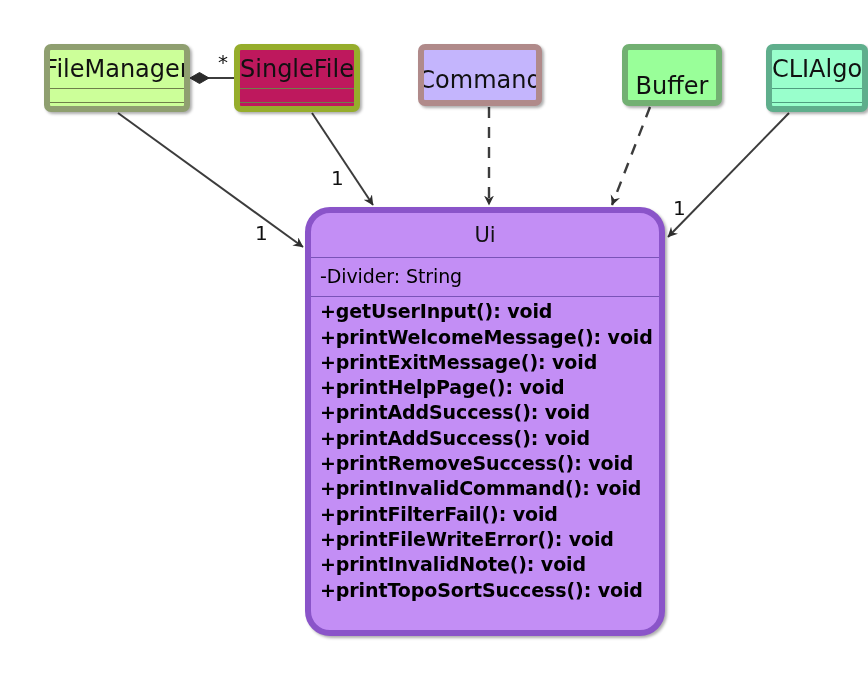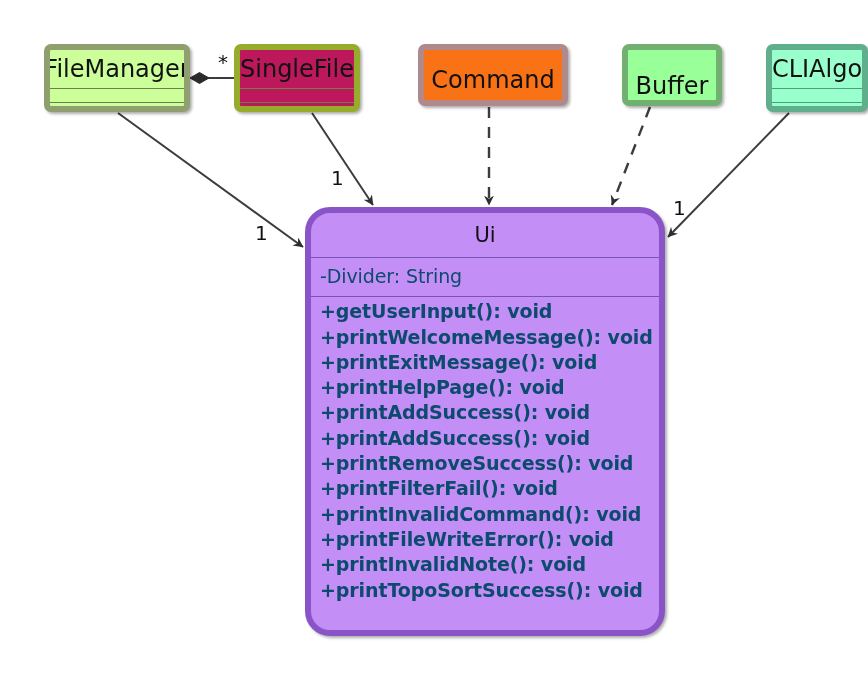--- a/index.html
+++ b/index.html
@@ -67,22 +67,22 @@
 
   #box-singlefile {
     left: 234px; top: 44px; width: 126px; height: 68px;
     background: #be185d;
     border-color: #96ad2c;
   }
   #box-singlefile .uml-title { height: 38px; }
   #box-singlefile .compartment { height: 14px; }
 
   #box-command {
-    left: 418px; top: 44px; width: 150px; height: 62px;
-    background: #f97316;
+    left: 418px; top: 44px; width: 124px; height: 62px;
+    background: #c4b5fd;
     border-color: #b08a8a;
   }
   #box-command .uml-title { height: 60px; }
 
   #box-buffer {
     left: 622px; top: 44px; width: 100px; height: 62px;
     background: #99ff99;
     border-color: #72b072;
   }
   #box-buffer .uml-title { height: 72px; }
@@ -112,21 +112,21 @@
   }
   #methods-ui {
     box-sizing: border-box;
     border-top: 1px solid #7a53b8;
     padding: 2px 9px 8px 9px;
     font-weight: bold;
   }
   .member {
     font-size: 19px;
     line-height: 25.3px;
-    color: #0c4a6e;
+    color: #000000;
     white-space: nowrap;
     letter-spacing: -0.1px;
   }
 
   
   .mult-label {
     position: absolute;
     font-size: 20px;
     line-height: 1;
     color: #101010;
@@ -218,21 +218,21 @@
         <div class="member">-Divider: String</div>
       </div>
     <div id="methods-ui">
         <div class="member">+getUserInput(): void</div>
         <div class="member">+printWelcomeMessage(): void</div>
         <div class="member">+printExitMessage(): void</div>
         <div class="member">+printHelpPage(): void</div>
         <div class="member">+printAddSuccess(): void</div>
         <div class="member">+printAddSuccess(): void</div>
         <div class="member">+printRemoveSuccess(): void</div>
+        <div class="member">+printInvalidCommand(): void</div>
         <div class="member">+printFilterFail(): void</div>
-        <div class="member">+printInvalidCommand(): void</div>
         <div class="member">+printFileWriteError(): void</div>
         <div class="member">+printInvalidNote(): void</div>
         <div class="member">+printTopoSortSuccess(): void</div>
       </div>
   </div>
 
 </div>
 
 </body></html>

